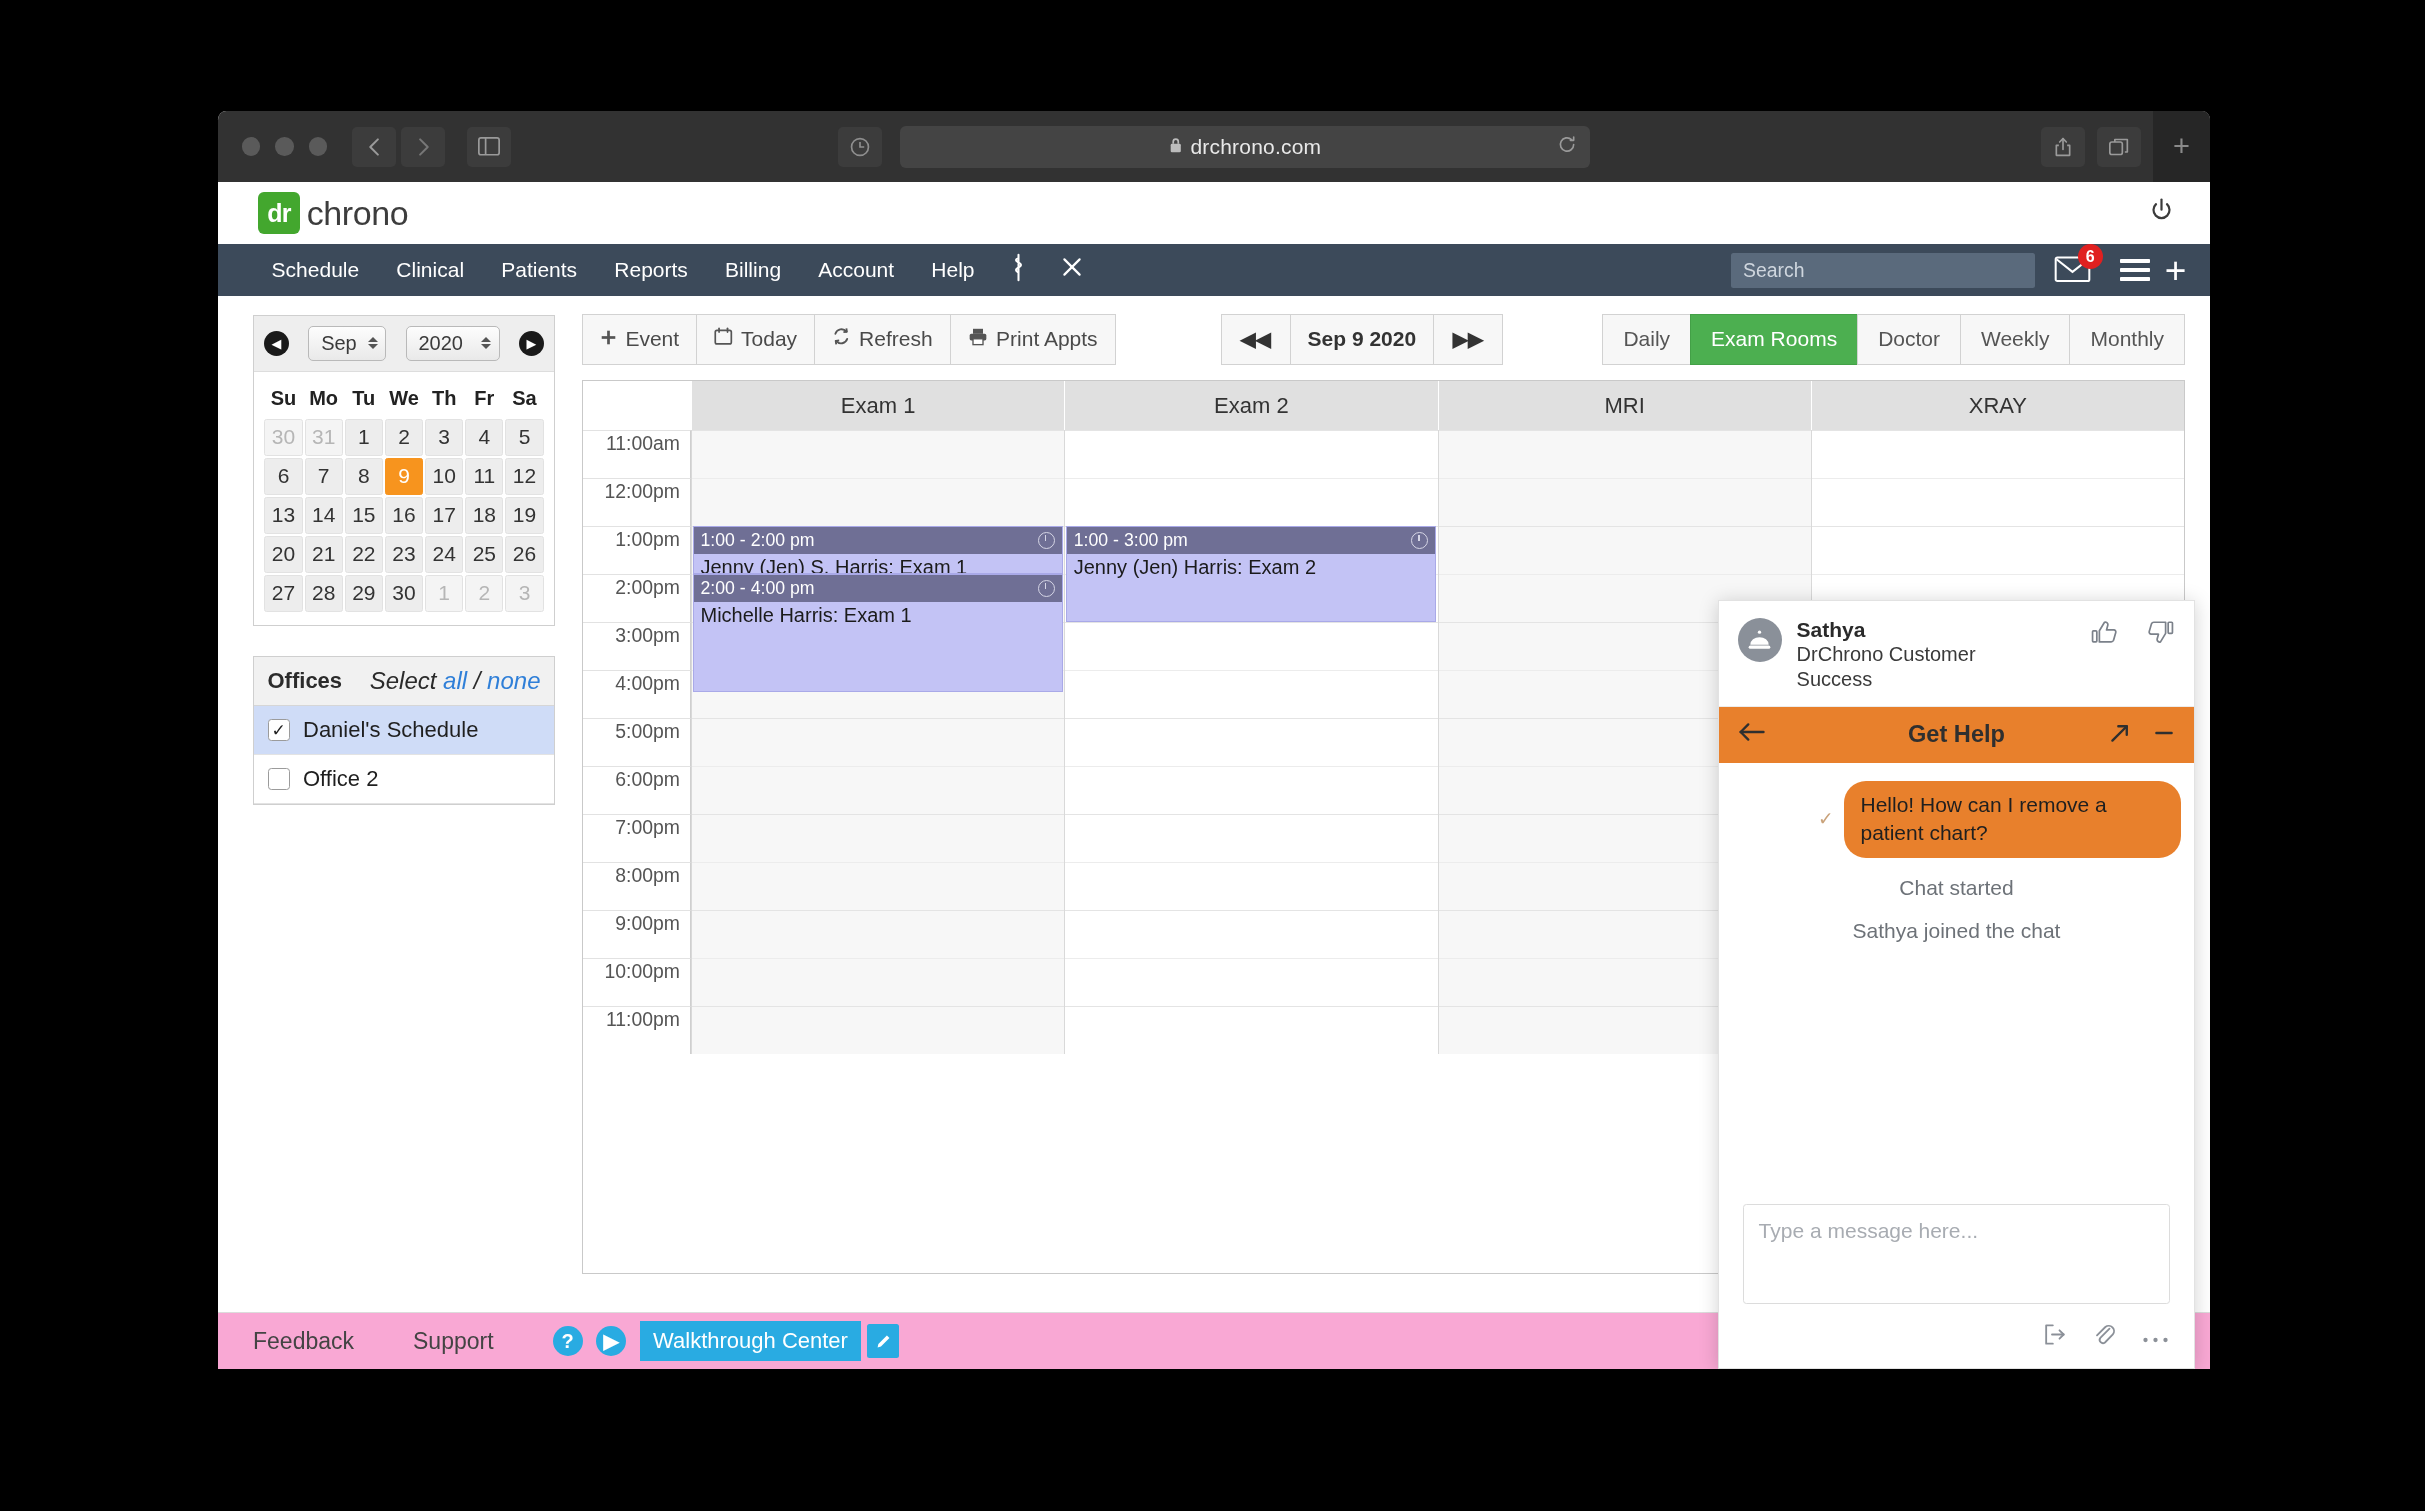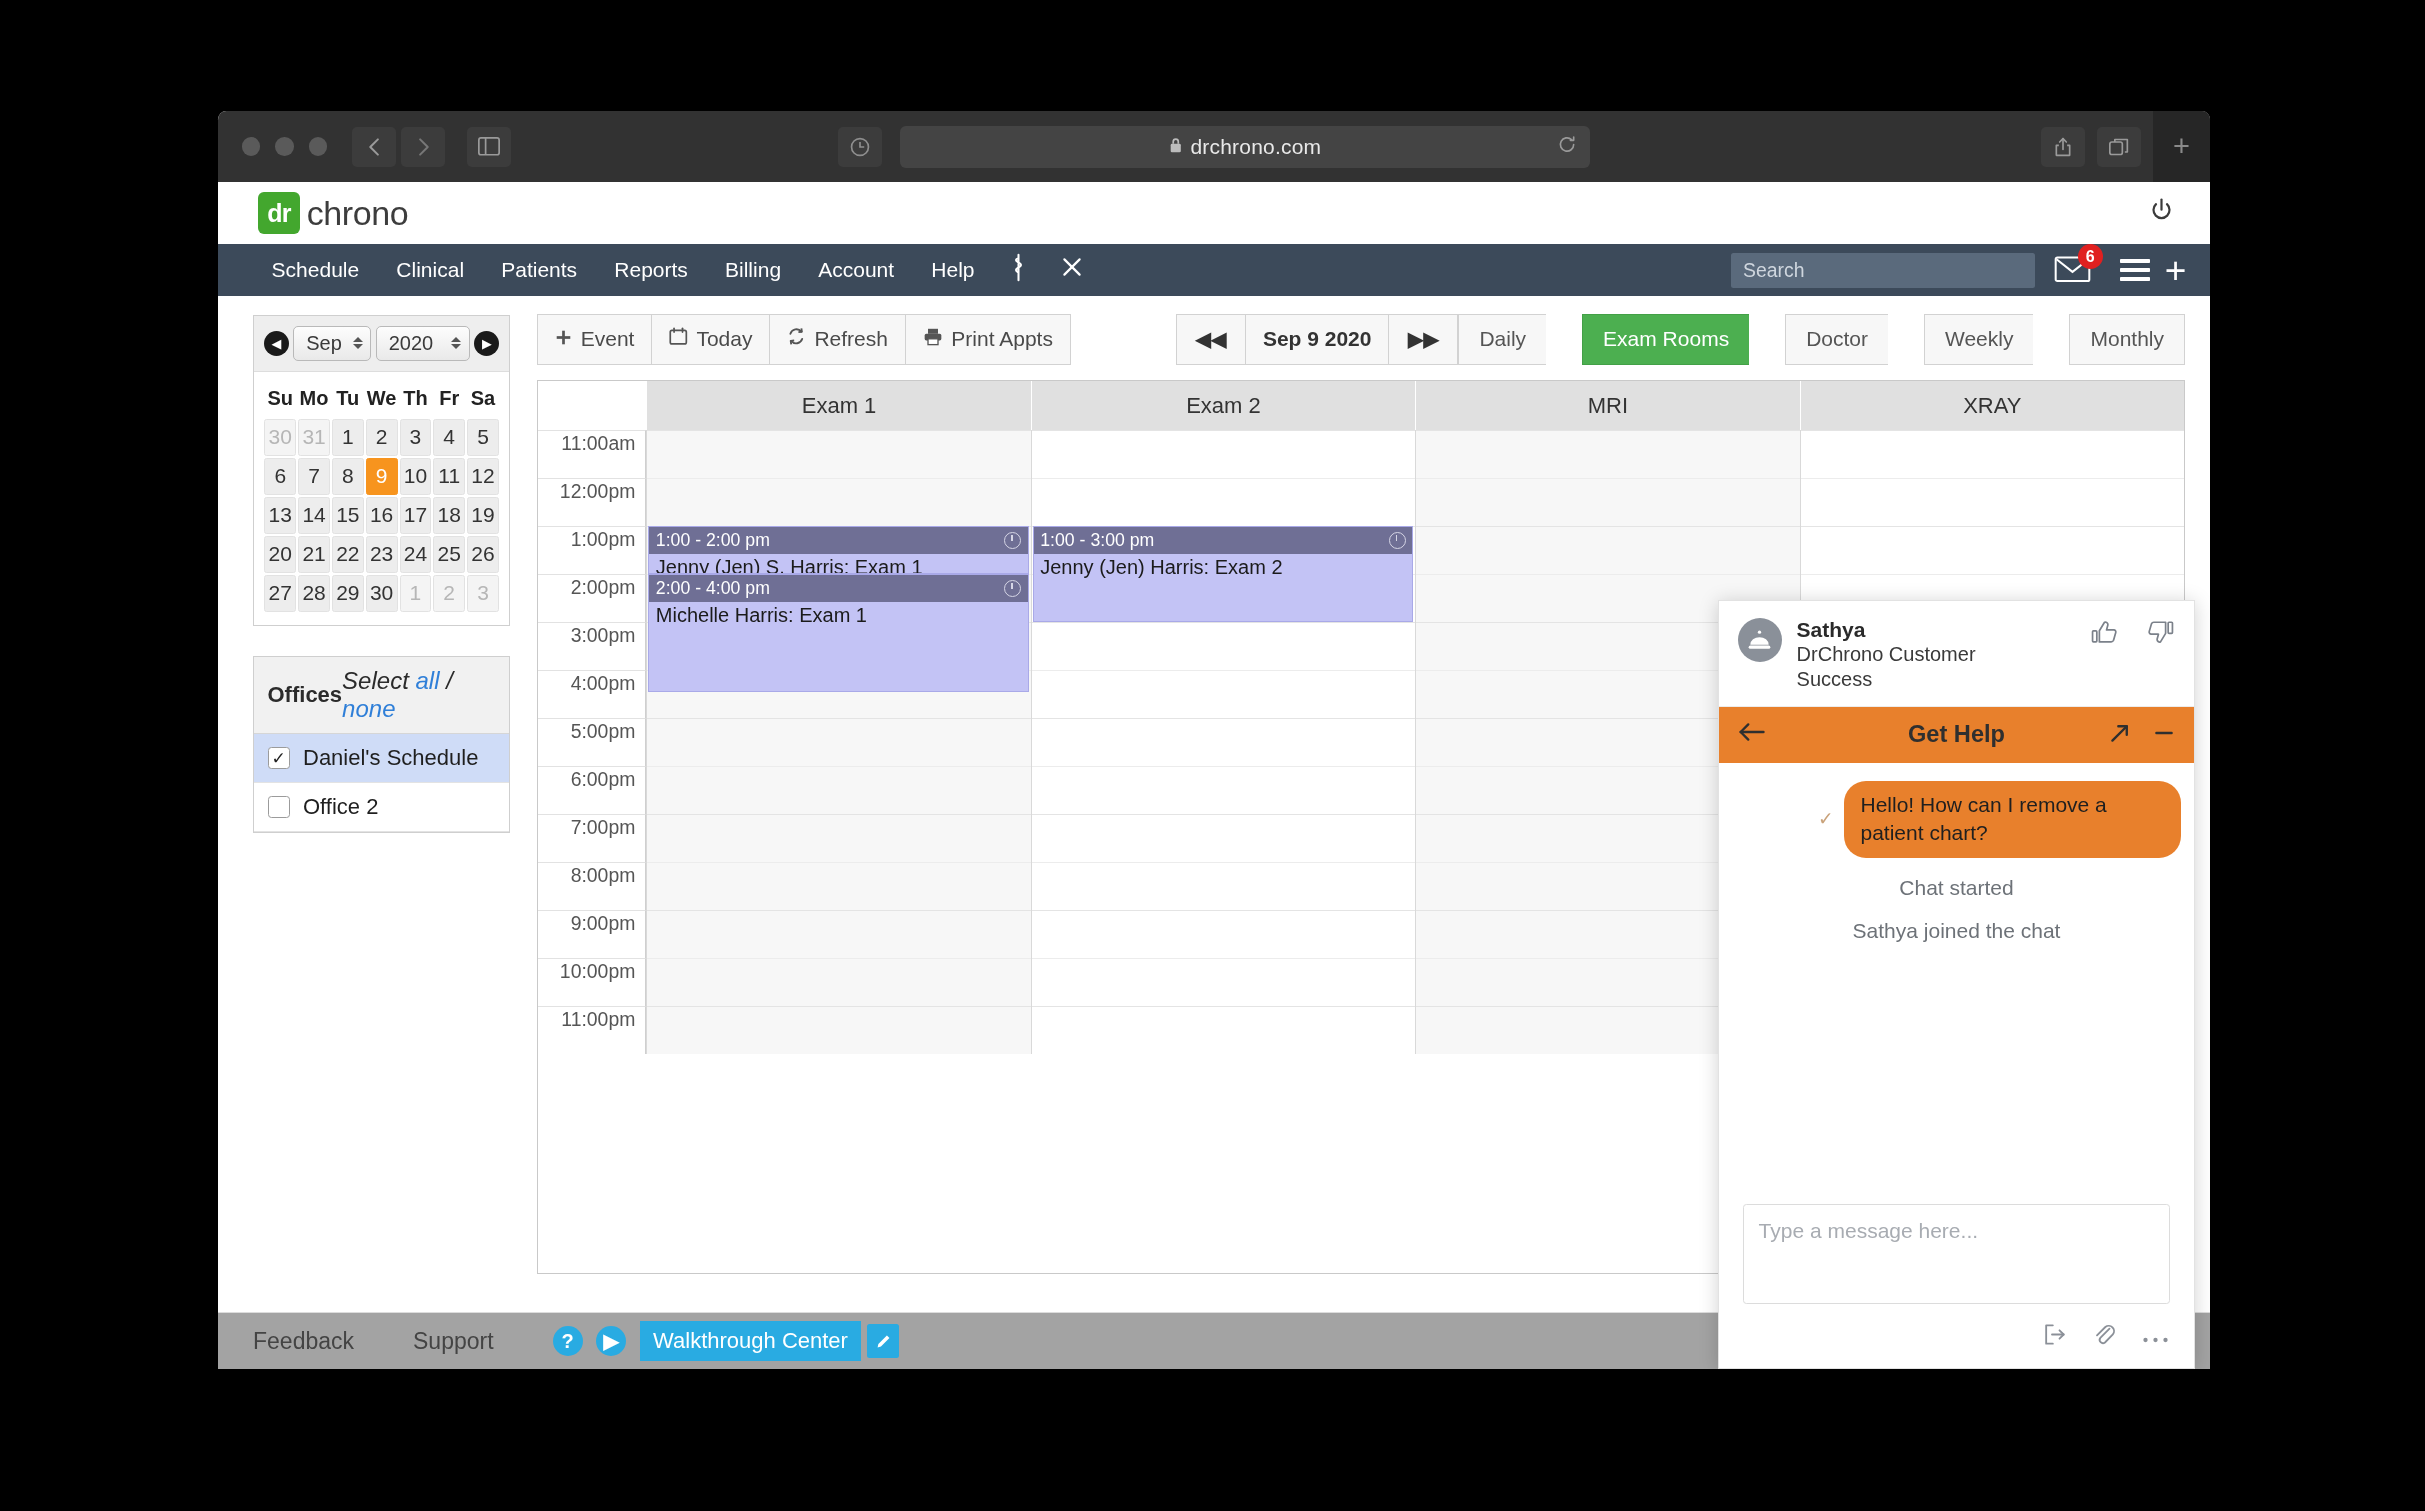--- a/index.html
+++ b/index.html
@@ -191,21 +191,21 @@
   .btn-group { display: flex; }
   .tb-btn {
     height: 51px; background: #f7f7f7; border: 0.8px solid #d2d2d2;
     border-right: none; display: flex; align-items: center; gap: 8.4px;
     padding: 0 17px; font-size: 21px; color: #4a4a4a; white-space: nowrap;
   }
   .tb-btn:last-child { border-right: 0.8px solid #d2d2d2; }
   .date-nav { margin-left: 105px; display: flex; }
   .date-nav .tb-btn { font-weight: 700; color: #333; }
   .date-nav .arrow { padding: 0 18.6px; font-size: 20px; }
-  .view-tabs { margin-left: auto; display: flex; gap: 36px; }
+  .view-tabs { margin-left: auto; display: flex; }
   .view-tabs .tb-btn { padding: 0 20px; color: #555; }
   .view-tabs .tb-btn.active { background: #4caf50; color: #fff; border-color: #43a047; }
 
   #cal-grid-wrap {
     margin-top: 15px; border: 0.8px solid #c9c9c9; background: #fff;
     height: 894px; position: relative; overflow: hidden;
   }
   #cal-head { display: flex; height: 49px; }
   #cal-head .corner { width: 108px; background: #fff; border-right: 0.8px solid #fff;}
   #cal-head .col-h {
@@ -240,21 +240,21 @@
     border: 1.7px solid #d6d6e6; position: relative; flex: none;
   }
   .clock-ic::after {
     content:""; position:absolute; left:5.9px; top:2.5px; width:1.7px; height:5.9px; background:#d6d6e6;
   }
 
   
   #footer {
     height: 57px; border-top: 0.8px solid #dcdcdc;
     display: flex; align-items: center; padding-left: 35px; gap: 0;
-    background:#a3a3a3;
+    background:#f9a8d4;
   }
   .foot-link { font-size: 23px; color: #444; padding-right: 59px; }
   .circ-ic {
     width: 30px; height: 30px; border-radius: 50%; background: #29abe2; color:#fff;
     display:flex; align-items:center; justify-content:center; font-size: 20px; font-weight:700;
     margin-right: 13.5px;
   }
   #walkthrough-btn {
     background: #29abe2; color:#fff; font-size: 22px;
     padding: 6.7px 13.5px; border-radius: 0; margin-left: 0;

